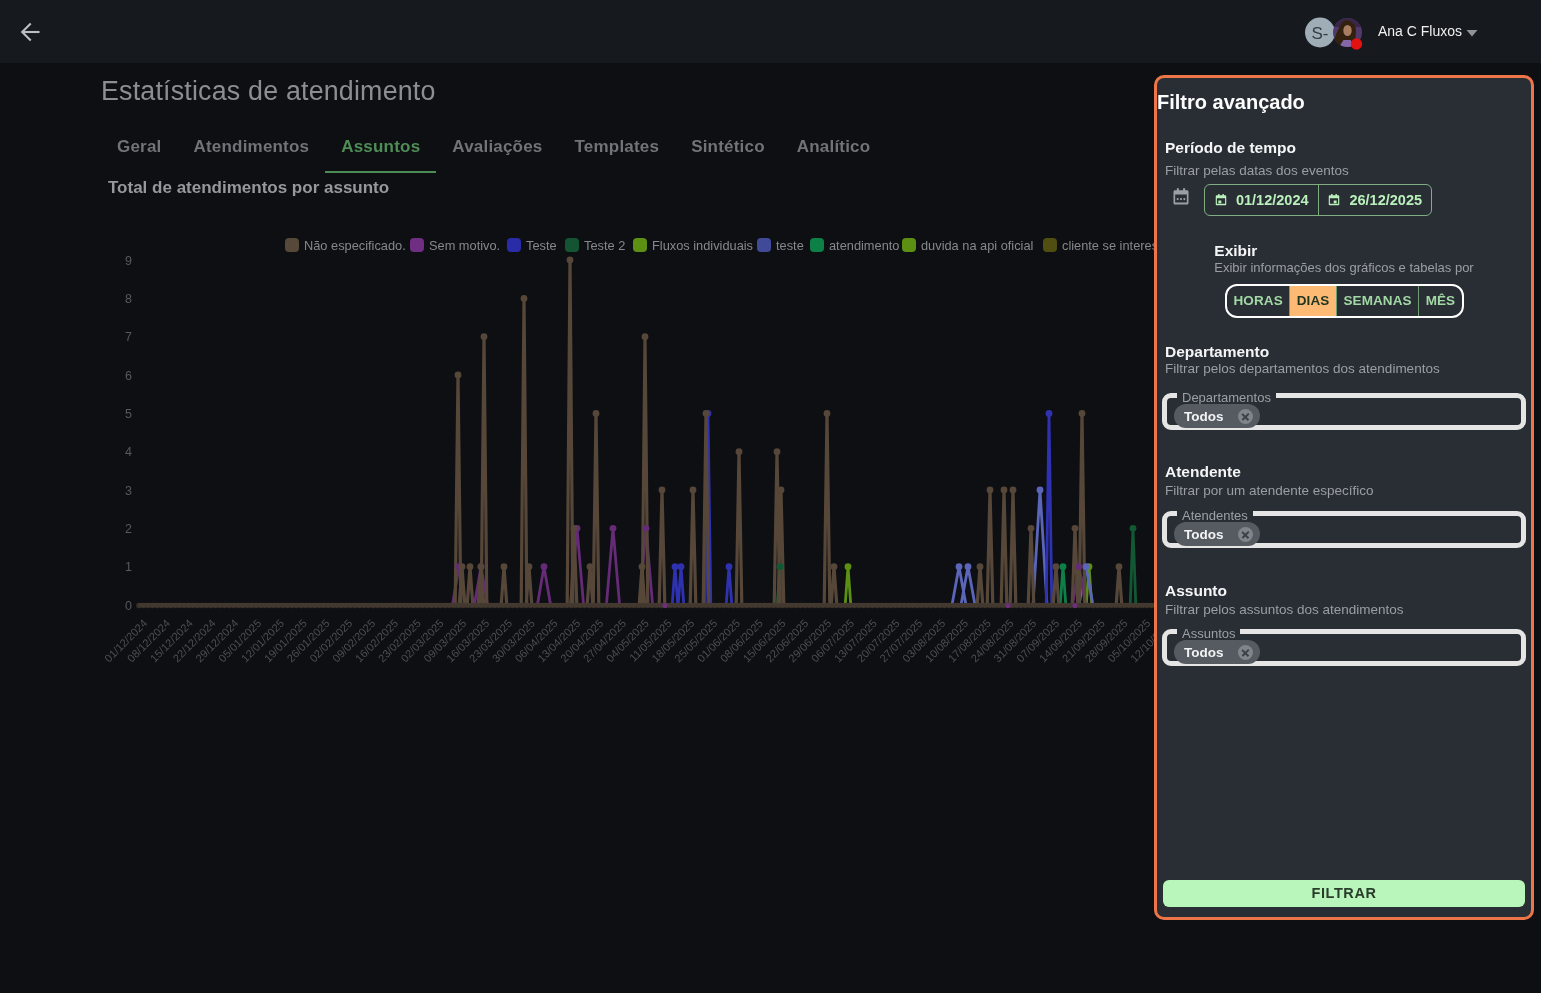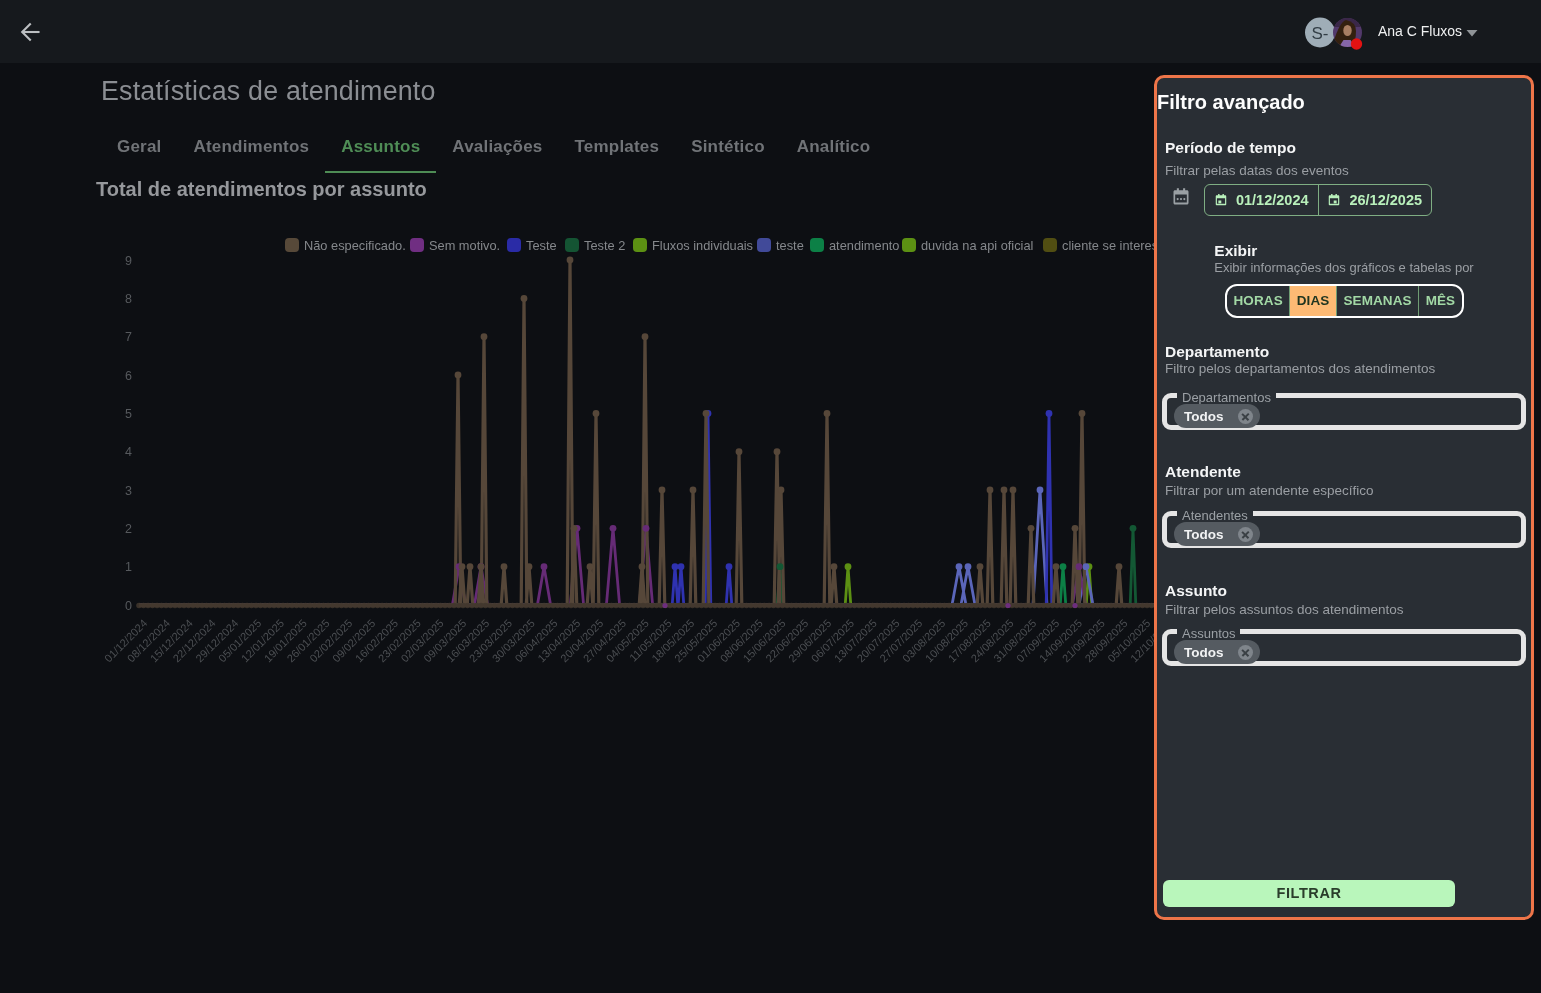--- a/index.html
+++ b/index.html
@@ -2,21 +2,21 @@
 <html><head><meta charset="utf-8"><style>
 *{margin:0;padding:0;box-sizing:border-box}
 html,body{width:1541px;height:993px;overflow:hidden;background:#0d0f13;
   font-family:"Liberation Sans",sans-serif}
 .topbar{position:absolute;left:0;top:0;width:1541px;height:63px;background:#16191d;z-index:5}
 .title{position:absolute;left:101px;top:76px;font-size:26.8px;color:#8b8e93;letter-spacing:.2px}
 .tabs{position:absolute;left:101px;top:127px;display:flex;z-index:2}
 .tab{padding:0 16px;height:40px;line-height:40px;font-size:17px;font-weight:bold;color:#707377;letter-spacing:.2px}
 .tab.act{color:#4f8d56;position:relative}
 .tab.act::after{content:"";position:absolute;left:0;right:0;bottom:-6px;height:2.5px;background:#4e8c55}
-.h2{position:absolute;left:96px;top:178px;font-size:20px;font-weight:bold;color:#96989c}
+.h2{position:absolute;left:108px;top:178px;font-size:17px;font-weight:bold;color:#96989c}
 .drawer{position:absolute;left:1154px;top:75px;width:380px;height:845px;background:#292e34;
   border:3px solid #ee7549;border-radius:10px;z-index:10;color:#fff}
 .dtitle{position:absolute;top:13px;left:0;width:100%;text-align:left;font-size:20px;font-weight:bold;color:#fdfdfd}
 .sect{position:absolute;left:8px;font-size:15.5px;font-weight:bold;color:#f4f5f6}
 .sub{position:absolute;left:8px;font-size:13.5px;color:#9b9fa4}
 .daterow{position:absolute;top:106px;left:0;width:100%;height:36px}
 .calgray{position:absolute;left:14px;top:3px}
 .datebox{position:absolute;left:47px;top:0;width:228px;height:32px;border:1px solid #7fae83;border-radius:6px;display:flex}
 .dseg{flex:1;display:flex;align-items:center;justify-content:center;gap:8px;color:#b9f0bb;font-weight:bold;font-size:14.5px}
 .dseg:first-child{border-right:1px solid #7fae83}
@@ -28,21 +28,21 @@
 .btn{height:30px;line-height:30px;padding:0 6.5px;font-size:13.5px;font-weight:bold;color:#a2d8a5;letter-spacing:.1px;border-right:1px solid #6f9c73}
 .btn:last-child{border-right:none}
 .btn.act{background:#fdba74;color:#1e3520}
 .field{position:absolute;left:5px;width:364px;height:37px;border:5px solid #e5e5e5;border-radius:9px}
 .flab{position:absolute;top:-8px;left:10px;font-size:13px;color:#9ba0a5;background:#292e34;padding:0 5px}
 .chip{position:absolute;left:7px;top:6px;height:24px;background:#555b61;border-radius:12px;display:flex;align-items:center;padding:0 7px 0 10px;gap:14px}
 .chip span{color:#f2f3f4;font-weight:bold;font-size:13.5px}
 .chipx{width:15px;height:15px;border-radius:50%;background:#7f858b;position:relative}
 .chipx::before,.chipx::after{content:"";position:absolute;left:3.2px;top:7px;width:8.6px;height:1.6px;background:#3a4045}
 .chipx::before{transform:rotate(45deg)}.chipx::after{transform:rotate(-45deg)}
-.filtrar{position:absolute;left:6px;top:802px;width:292px;height:27px;background:#b9f6bb;border-radius:6px;
+.filtrar{position:absolute;left:6px;top:802px;width:362px;height:27px;background:#b9f6bb;border-radius:6px;
   text-align:center;line-height:27px;font-size:14.5px;font-weight:bold;color:#2a3d2b;letter-spacing:.6px}
 .uname{position:absolute;left:1378px;top:0;height:63px;line-height:63px;font-size:14px;color:#eff0f1;z-index:6}
 </style></head><body>
 <svg width="1541" height="993" viewBox="0 0 1541 993" style="position:absolute;left:0;top:0">
 <rect x="285" y="238" width="14" height="14" rx="4" fill="#574939"></rect>
 <text x="304" y="250" font-size="12.8" fill="#85888c">Não especificado.</text>
 <rect x="410" y="238" width="14" height="14" rx="4" fill="#702e82"></rect>
 <text x="429" y="250" font-size="12.8" fill="#85888c">Sem motivo.</text>
 <rect x="507" y="238" width="14" height="14" rx="4" fill="#2a2ba6"></rect>
 <text x="526" y="250" font-size="12.8" fill="#85888c">Teste</text>
@@ -238,21 +238,21 @@
    </div>
  </div>
  <div class="fmt"><div class="fmtin"><div class="fmtt">Exibir</div><div class="fmts">Exibir informações dos gráficos e tabelas por</div></div></div>
  <div class="btng">
    <div class="btn">HORAS</div>
       <div class="btn act">DIAS</div>
       <div class="btn">SEMANAS</div>
       <div class="btn">MÊS</div>
  </div>
  <div class="sect" style="top:265px">Departamento</div>
- <div class="sub" style="top:283px">Filtro pelos departamentos dos atendimentos</div>
+ <div class="sub" style="top:283px">Filtrar pelos departamentos dos atendimentos</div>
  <div class="field" style="top:315px">
       <div class="flab">Departamentos</div>
       <div class="chip">
         <span>Todos</span>
         <div class="chipx"></div>
       </div>
     </div>
  <div class="sect" style="top:385px">Atendente</div>
  <div class="sub" style="top:405px">Filtrar por um atendente específico</div>
  <div class="field" style="top:433px">

